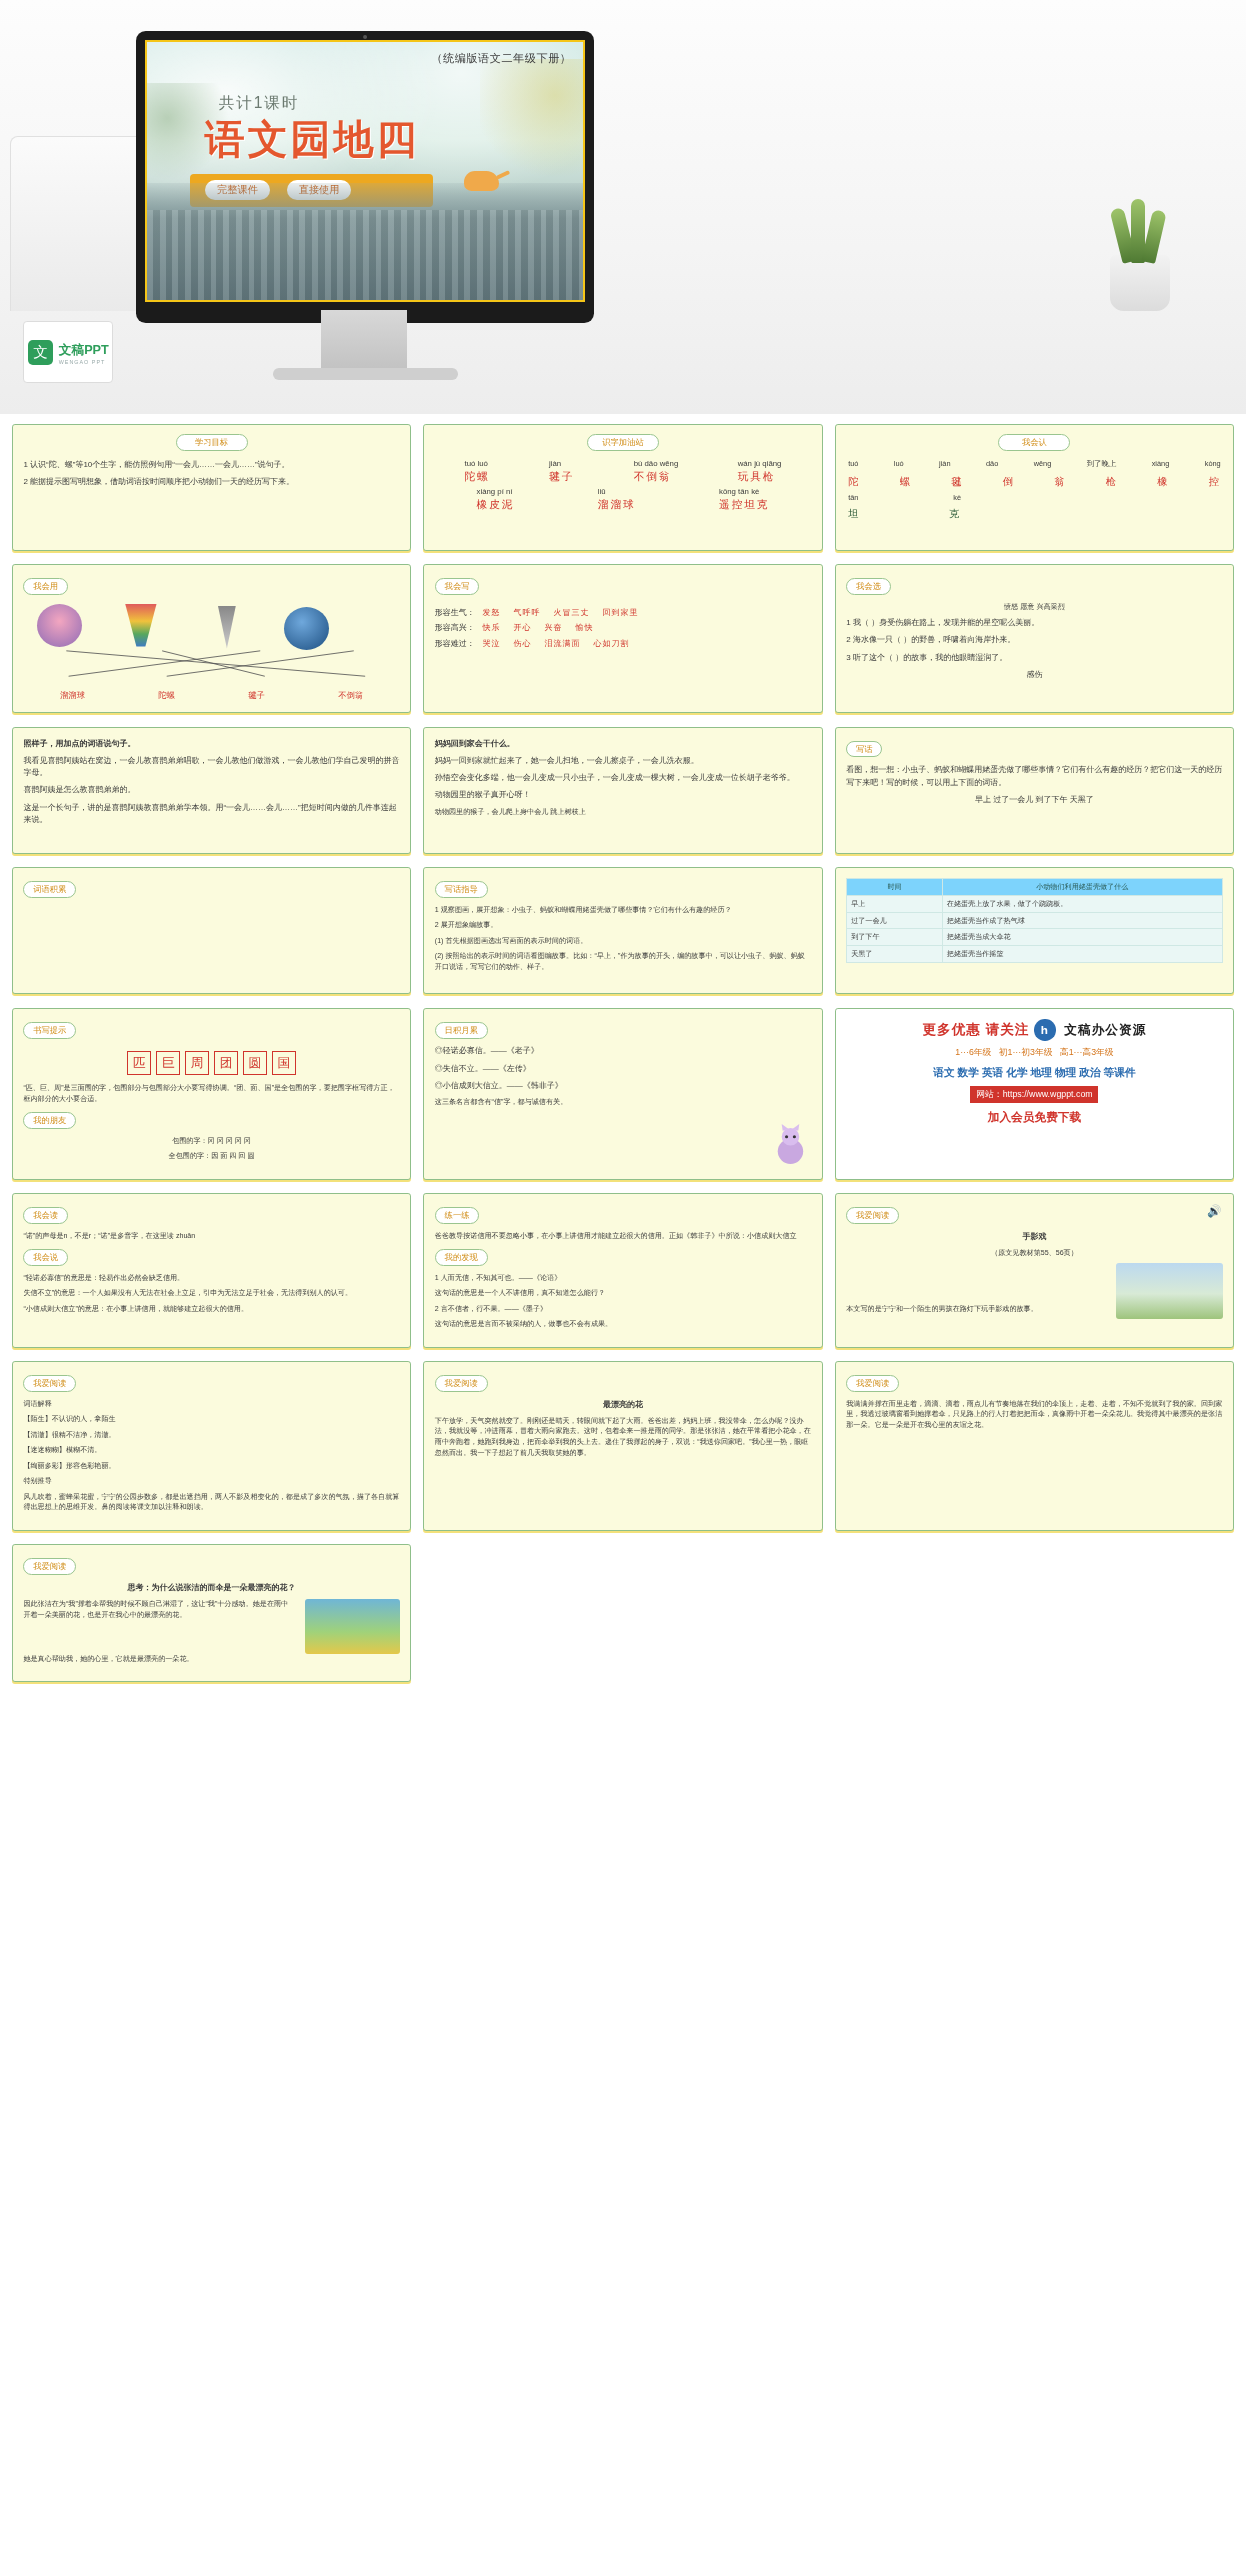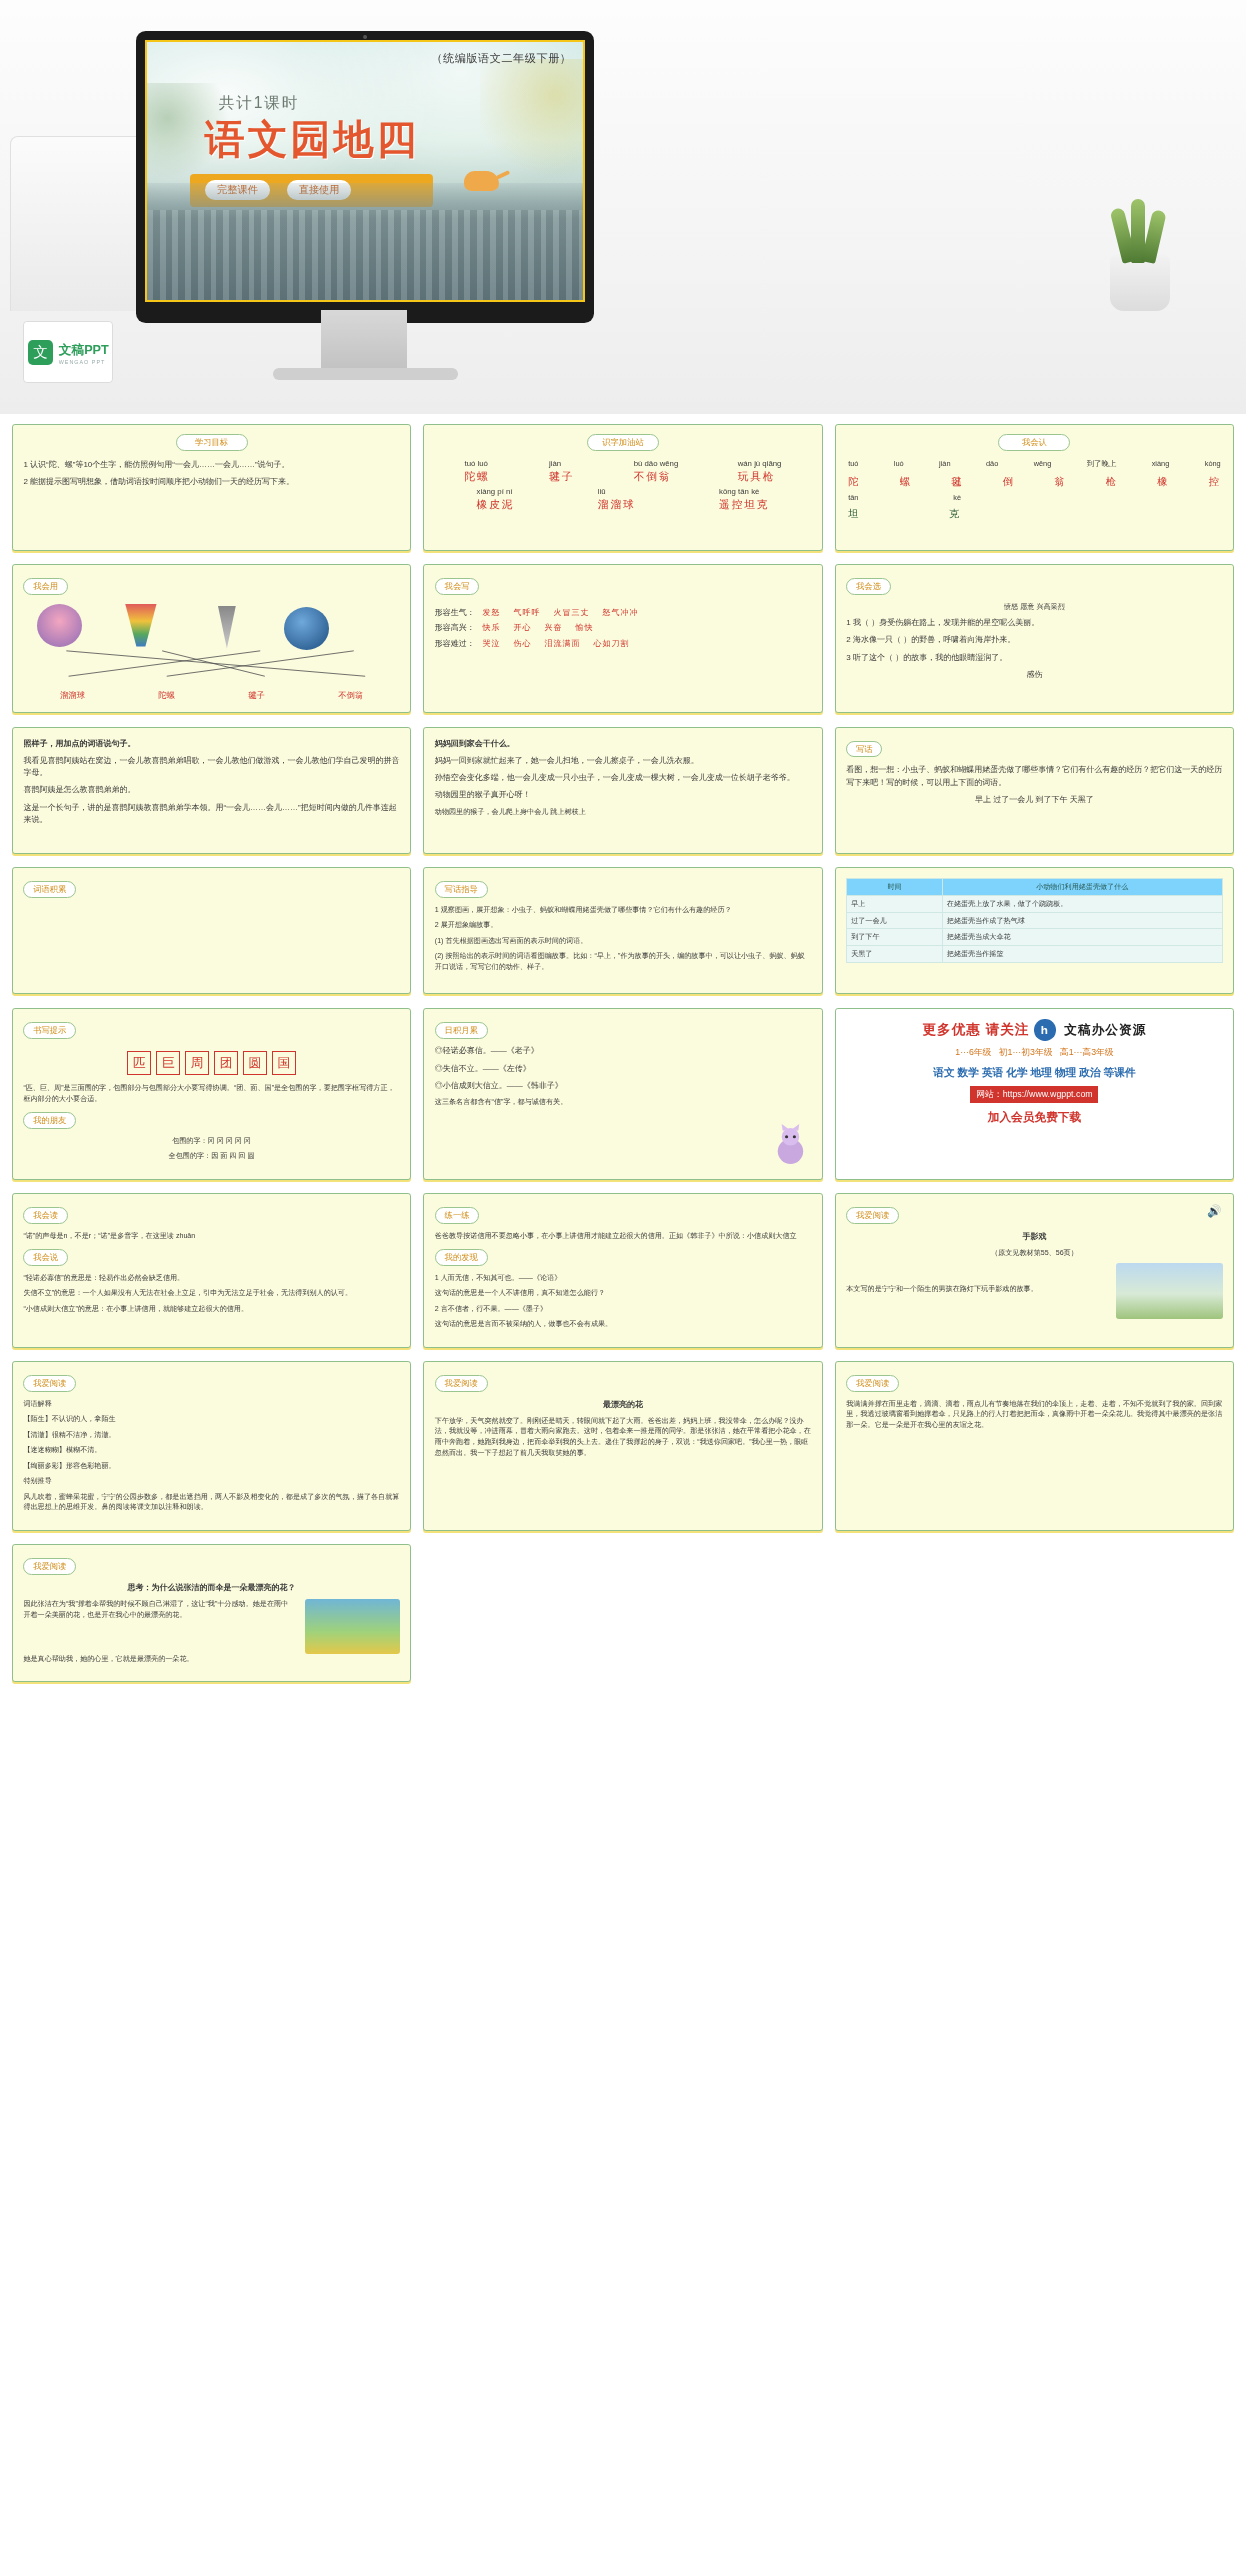--- a/index.html
+++ b/index.html
@@ -337,21 +337,21 @@
     </div>
 
     <div class="card">
       <span class="tag">我会写</span>
       <div class="idiomline">
         <span class="idiomlabel">形容生气：</span>
         <span class="idioms">
           <span>发怒</span>
           <span>气呼呼</span>
           <span>火冒三丈</span>
-          <span>怒气冲冲</span>
+          <span>回到家里</span>
         </span>
       </div>
       <div class="idiomline">
         <span class="idiomlabel">形容高兴：</span>
         <span class="idioms">
           <span>快乐</span>
           <span>开心</span>
           <span>兴奋</span>
           <span>愉快</span>
         </span>
@@ -506,21 +506,21 @@
       <p class="sm">这句话的意思是一个人不讲信用，真不知道怎么能行？</p>
       <p class="sm red">2 言不信者，行不果。——《墨子》</p>
       <p class="sm">这句话的意思是言而不被采纳的人，做事也不会有成果。</p>
     </div>
 
     <div class="card">
       <span class="tag">我爱阅读</span>
       <span class="audio-ico">🔊</span>
       <p class="center bold">手影戏</p>
       <p class="center sm">（原文见教材第55、56页）</p>
-      <div style="display:flex;gap:6px;align-items:center;">
+      <div style="display:flex;gap:6px;align-items:flex-end;">
         <p class="sm" style="flex:1">本文写的是宁宁和一个陌生的男孩在路灯下玩手影戏的故事。</p>
         <div class="imgbox scene" style="width:107px;height:56px;"></div>
       </div>
     </div>
 
     <div class="card">
       <span class="tag">我爱阅读</span>
       <p class="sm orange">词语解释</p>
       <p class="sm">【陌生】不认识的人，拿陌生</p>
       <p class="sm">【清澈】很精不洁净，清澈。</p>

